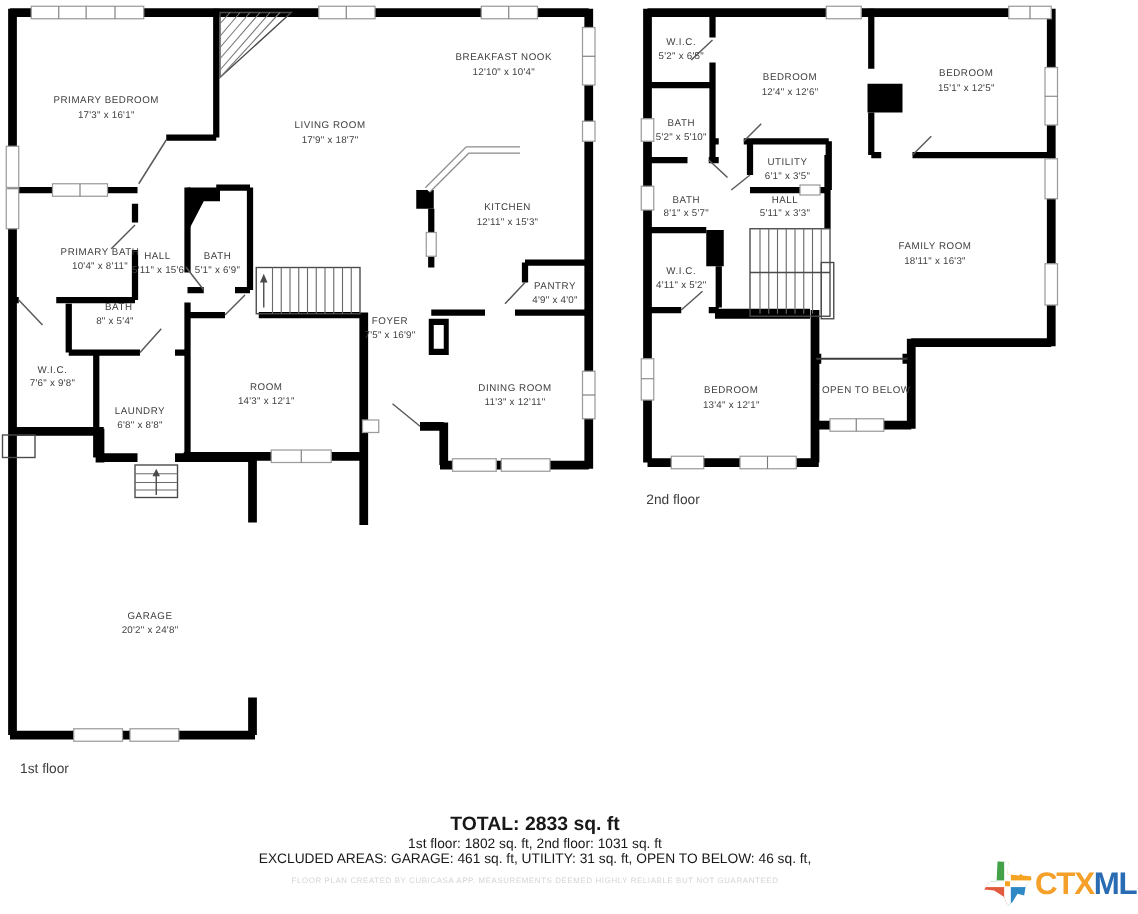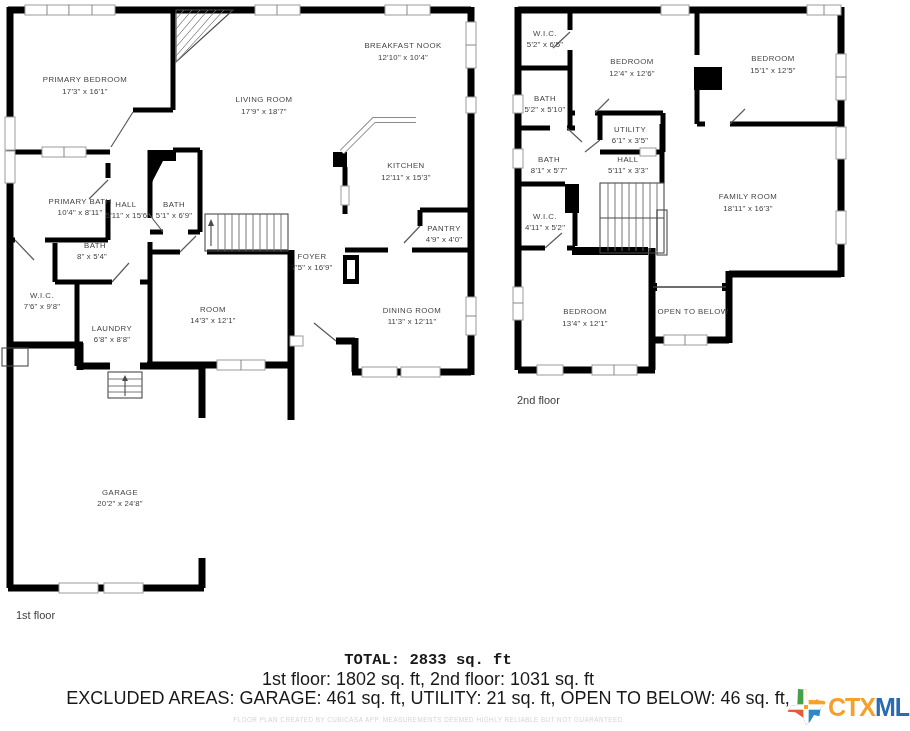--- a/index.html
+++ b/index.html
@@ -7,22 +7,22 @@
           font-family:"Liberation Sans",sans-serif;}
   .plan{position:absolute;}
   #plan1{left:0;top:0;}
   #plan2{left:505px;top:0;}
   .floor-caption{position:absolute;font-size:11px;color:#3d3d3d;}
   #cap1{left:16px;top:609px;text-align:right;}
   #cap2{left:517px;top:394px;}
   .rn{font-size:7.8px;fill:#3e3e3e;letter-spacing:.45px;}
   .rd{font-size:7.8px;fill:#3e3e3e;letter-spacing:.2px;}
   .summary{position:absolute;left:0;top:651px;width:856px;text-align:center;color:#181818;}
-  .summary .total{font-size:15.5px;font-weight:bold;margin:0 0 1px 0;font-family:Liberation Mono, monospace;}
-  .summary .line{font-size:18px;line-height:1.06;}
+  .summary .total{font-size:15.5px;font-weight:bold;margin:0 0 1px 0;}
+  .summary .line{font-size:11px;line-height:1.06;}
   .summary .disclaimer{font-size:6.3px;color:#d4d4d4;margin-top:8px;letter-spacing:.5px;}
   .logo{position:absolute;left:786px;top:688px;display:flex;align-items:center;gap:2px;}
   .logo-text{font-size:25px;font-weight:bold;letter-spacing:-1px;white-space:nowrap;}
   .ctx{color:#F5A02A;}
   .mls{color:#2A6CB3;}
   .wall-ext{stroke:#000;stroke-width:7;fill:none;}
   .wall-int{stroke:#000;stroke-width:5;fill:none;}
   .thin{stroke:#4a4a4a;stroke-width:1.1;fill:none;}
   .door{stroke:#5a5a5a;stroke-width:1.2;fill:none;}
   .win{fill:#ffffff;stroke:#9c9c9c;stroke-width:1;}
@@ -273,21 +273,21 @@
       </g>
     </g>
   </svg>
 
   <div id="cap1" class="floor-caption">1st floor</div>
   <div id="cap2" class="floor-caption">2nd floor</div>
 
   <div class="summary">
     <div class="total">TOTAL: 2833 sq. ft</div>
     <div class="line">1st floor: 1802 sq. ft, 2nd floor: 1031 sq. ft</div>
-    <div class="line">EXCLUDED AREAS: GARAGE: 461 sq. ft, UTILITY: 21 sq. ft, OPEN TO BELOW: 46 sq. ft,</div>
+    <div class="line">EXCLUDED AREAS: GARAGE: 461 sq. ft, UTILITY: 31 sq. ft, OPEN TO BELOW: 46 sq. ft,</div>
     <div class="disclaimer">FLOOR PLAN CREATED BY CUBICASA APP. MEASUREMENTS DEEMED HIGHLY RELIABLE BUT NOT GUARANTEED</div>
   </div>
 
   <div class="logo">
     <svg width="40" height="38" viewBox="0 0 60 56">
       <defs>
         <clipPath id="txclip">
           <path d="M18,1 L31,2 L30,17 L44,18 L46,16 L48,18 L58,19 L59,23 L52,30 L50,42 L42,40 L36,50 L30,55 L26,44 L14,36 L2,35 L8,26 L17,25 Z"></path>
         </clipPath>
       </defs>

